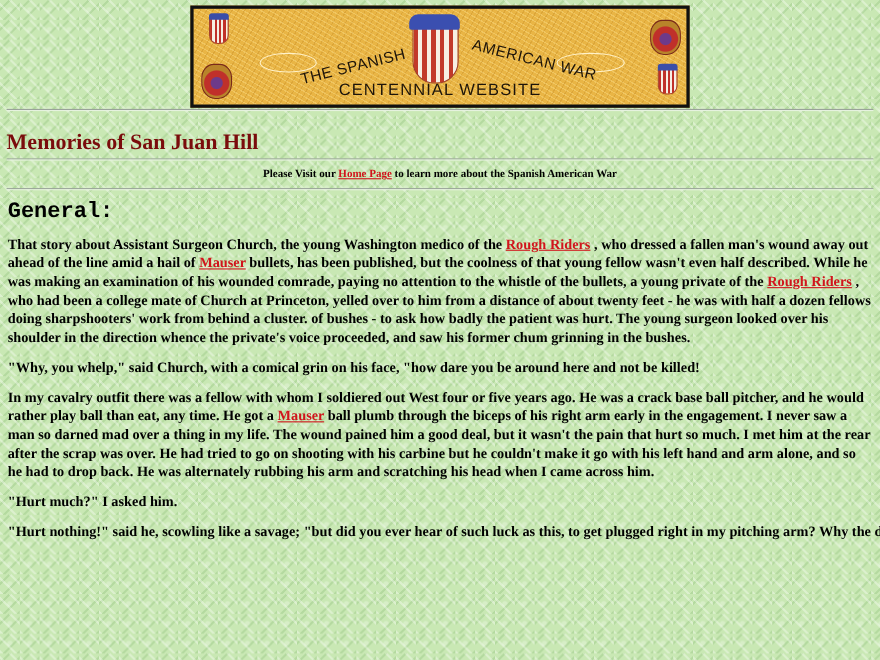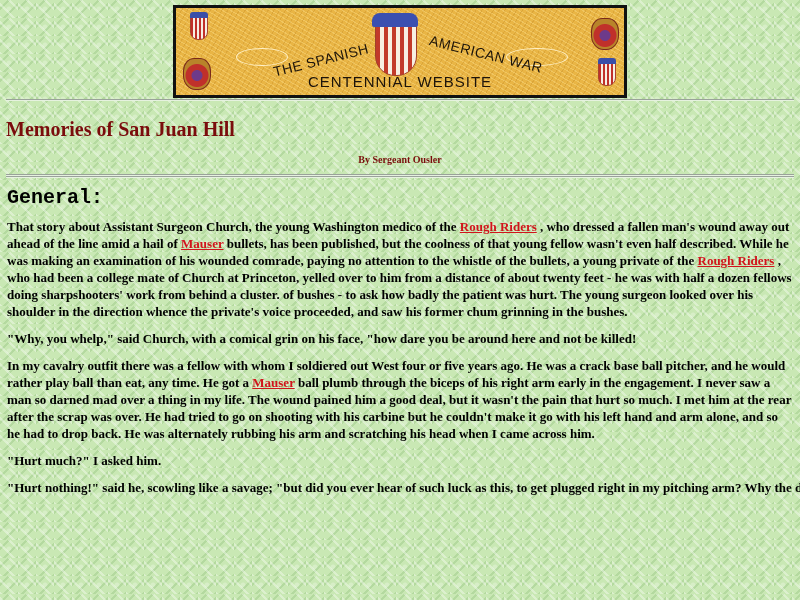--- a/index.html
+++ b/index.html
@@ -113,24 +113,26 @@
       <span class="center-shield"></span>
       <span class="ribbon ribbon-left">THE SPANISH</span>
       <span class="ribbon ribbon-right">AMERICAN WAR</span>
       <div class="banner-sub">CENTENNIAL WEBSITE</div>
     </div>
   </div>
 
   <hr class="rule">
 
   <div class="title">Memories of San Juan Hill</div>
-  <div class="byline">By Sergeant Ousler</div>
 
   <hr class="rule">
 
+  <div class="visit">
+    <span>Please Visit our </span><a class="link" href="#">Home Page</a><span> to learn more about the Spanish American War</span>
+  </div>
 
   <hr class="rule">
 
   <h2 class="section">General:</h2>
 
 
   <p class="body"><span>That story about Assistant Surgeon Church, the young Washington medico of the </span><a class="link" href="#">Rough Riders</a><span> , who dressed a fallen man's wound away out ahead of the line amid a hail of </span><a class="link" href="#">Mauser</a><span> bullets, has been published, but the coolness of that young fellow wasn't even half described.  While he was making an examination of his wounded comrade, paying no attention to the whistle of the bullets, a young private of the </span><a class="link" href="#">Rough Riders</a><span> , who had been a college mate of Church at Princeton, yelled over to him from a distance of about twenty feet - he was with half a dozen fellows doing sharpshooters' work from behind a cluster. of bushes - to ask how badly the patient was hurt.  The young surgeon looked over his shoulder in the direction whence the private's voice proceeded, and saw his former chum grinning in the bushes.</span></p>
 
   <p class="body">"Why, you whelp," said Church, with a comical grin on his face, "how dare you be around here and not be killed!</p>
 

